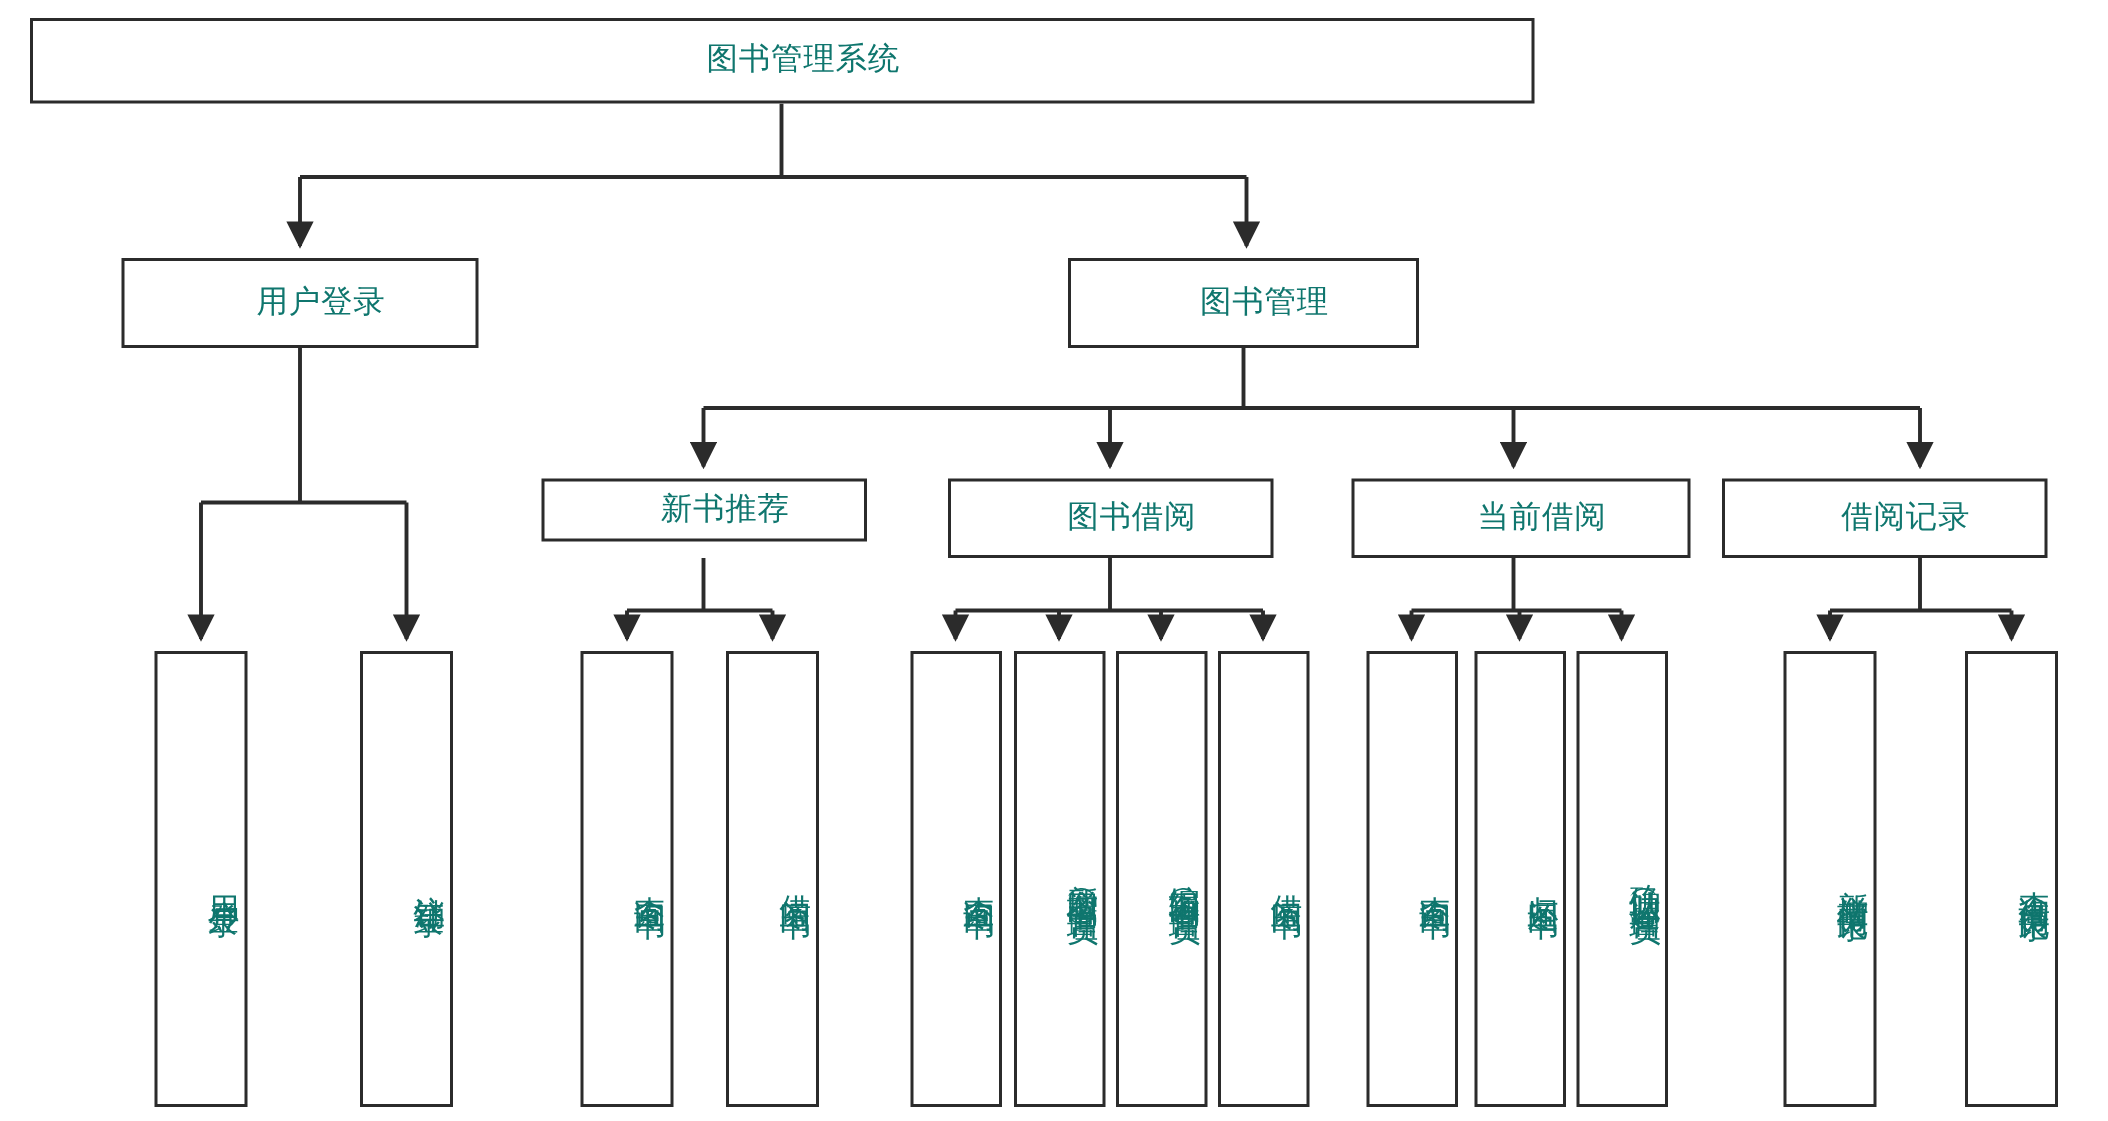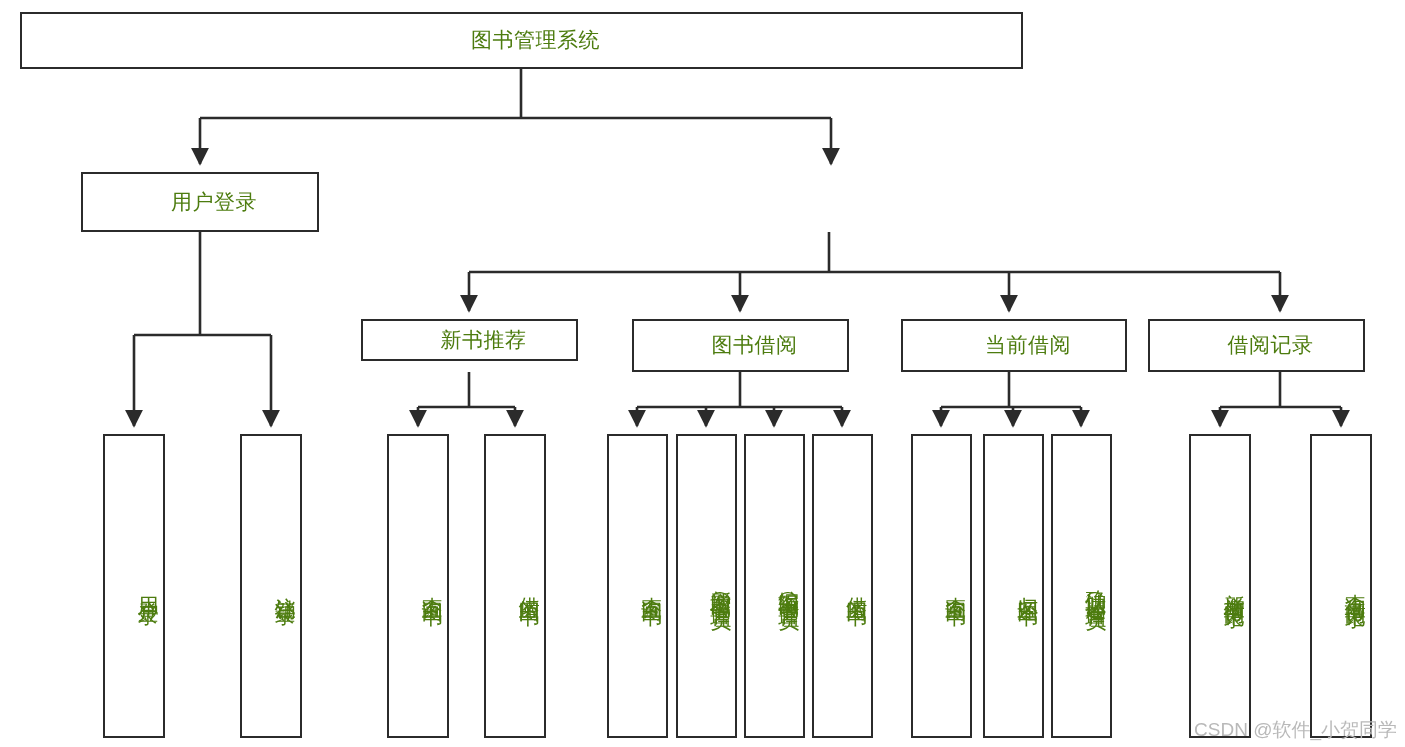--- a/index.html
+++ b/index.html
@@ -28,21 +28,21 @@
     pointer-events: none;
   }
   .node {
     position: absolute;
     box-sizing: border-box;
     background: #ffffff;
     border: 2.4px solid #2b2b2b;
     display: flex;
     align-items: center;
     justify-content: center;
-    color: #4d7c0f;
+    color: #0f766e;
     padding-left: 28px;
   }
   .node .label {
     font-size: 21px;
     line-height: 1.15;
     letter-spacing: 0.5px;
     white-space: nowrap;
   }
   .node.vertical {
     align-items: center;
@@ -123,20 +123,23 @@
     </g>
   </svg>
 
   <div class="node" id="n-root" style="left: 20px; top: 12px; width: 1003px; height: 57px;">
     <span class="label">图书管理系统</span>
   </div>
 
   <div class="node" id="n-l2-0" style="left: 81px; top: 172px; width: 238px; height: 60px;">
     <span class="label">用户登录</span>
   </div>
+  <div class="node" id="n-l2-1" style="left: 712px; top: 172px; width: 234px; height: 60px;">
+    <span class="label">图书管理</span>
+  </div>
 
   <div class="node" id="n-l3-0" style="left: 361px; top: 319px; width: 217px; height: 42px;">
     <span class="label">新书推荐</span>
   </div>
   <div class="node" id="n-l3-1" style="left: 632px; top: 319px; width: 217px; height: 53px;">
     <span class="label">图书借阅</span>
   </div>
   <div class="node" id="n-l3-2" style="left: 901px; top: 319px; width: 226px; height: 53px;">
     <span class="label">当前借阅</span>
   </div>
@@ -177,14 +180,13 @@
   <div class="node vertical" id="n-leaf-10" style="left: 1051px; top: 434px; width: 61px; height: 304px;">
     <span class="label">确认归还（管理员）</span>
   </div>
   <div class="node vertical" id="n-leaf-11" style="left: 1189px; top: 434px; width: 62px; height: 304px;">
     <span class="label">新增借阅记录</span>
   </div>
   <div class="node vertical" id="n-leaf-12" style="left: 1310px; top: 434px; width: 62px; height: 304px;">
     <span class="label">查询借阅记录</span>
   </div>
 
-  <div id="watermark">CSDN @软件_小贺同学</div>
 </div>
 
 </body></html>

